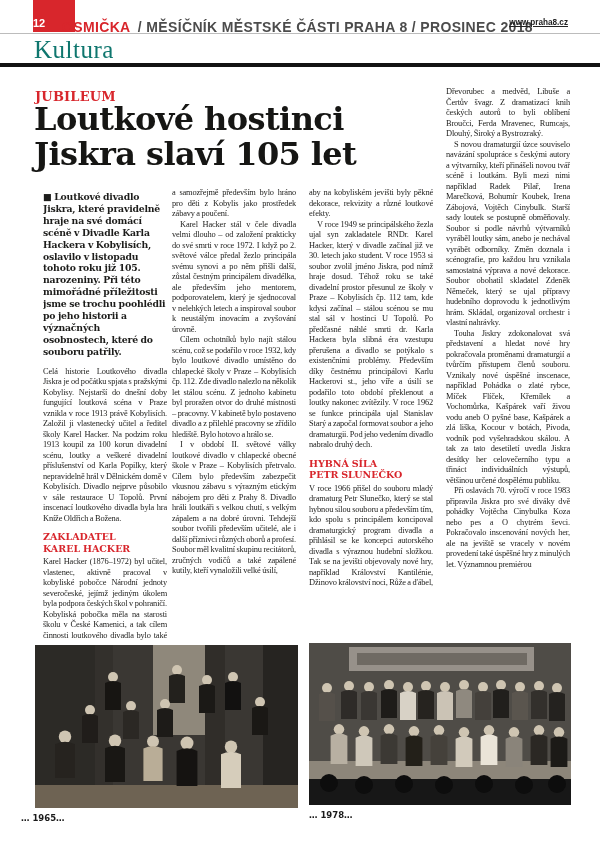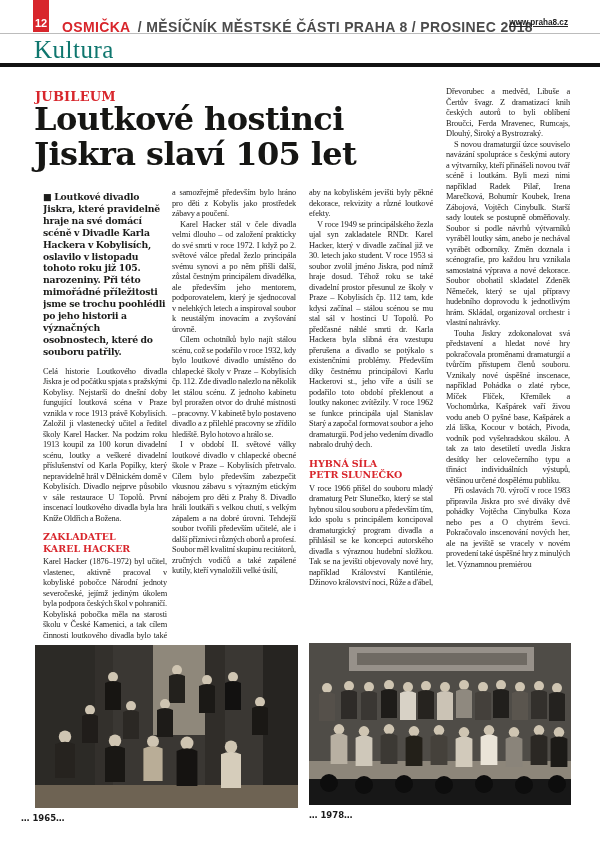--- a/index.html
+++ b/index.html
@@ -1,21 +1,21 @@
 <!DOCTYPE html>
 <html lang="cs"><head>
 <meta charset="utf-8">
 <style>
   html,body{margin:0;padding:0;background:#e8e8e8;}
   .page{position:relative;width:600px;height:849px;background:#ffffff;overflow:hidden;
         font-family:"Liberation Serif",serif;color:#1d1d1b;}
   
-  .pageno-box{position:absolute;left:33px;top:0;width:16px;height:32px;background:#d8262c;
+  .pageno-box{position:absolute;left:33px;top:0;width:42px;height:32px;background:#d8262c;
               color:#fff;font-family:"Liberation Sans",sans-serif;font-weight:bold;font-size:11px;
-              display:flex;align-items:flex-end;justify-content:center;padding-bottom:3px;box-sizing:border-box;}
+              display:flex;align-items:flex-end;padding-bottom:3px;box-sizing:border-box;}
   .mast-line{position:absolute;left:62px;top:19px;font-family:"Liberation Sans",sans-serif;
              font-size:14px;font-weight:bold;letter-spacing:.35px;color:#4c4c4c;white-space:nowrap;}
   .mast-brand{color:#d8262c;margin-right:3px;}
   .mast-site{position:absolute;right:32px;top:18px;font-family:"Liberation Sans",sans-serif;
              font-size:8.2px;font-weight:bold;color:#222;text-decoration:underline;}
   .rule-thin{position:absolute;left:0;top:33px;width:600px;height:1px;background:#bcbcbc;}
   .section-title{position:absolute;left:34px;top:36px;font-size:25px;color:#0f766e;letter-spacing:.5px;}
   .rule-thick{position:absolute;left:0;top:63px;width:600px;height:4px;background:#121212;}
   
   .kicker{position:absolute;left:35px;top:89px;font-family:"DejaVu Serif",serif;font-weight:bold;

